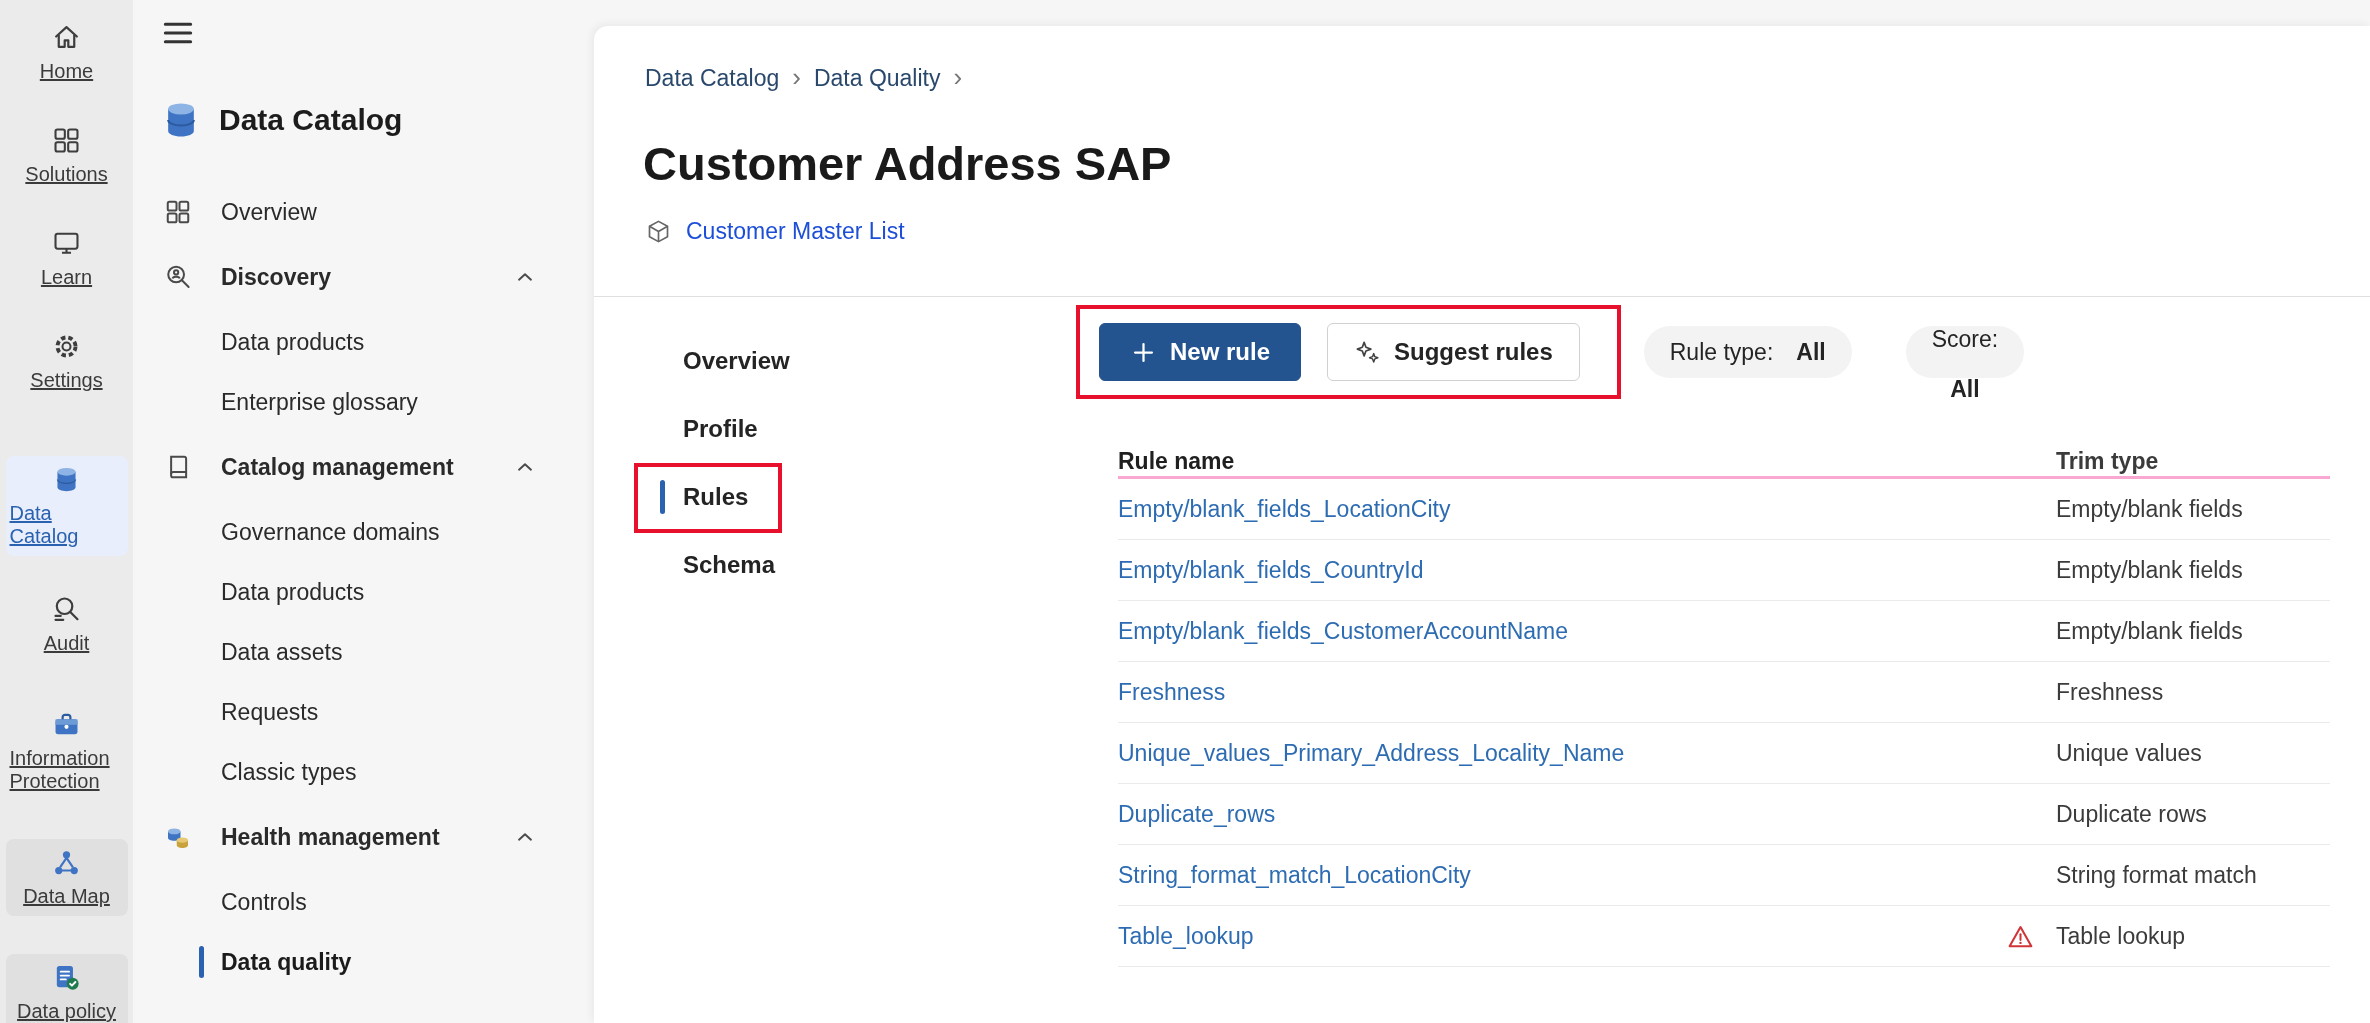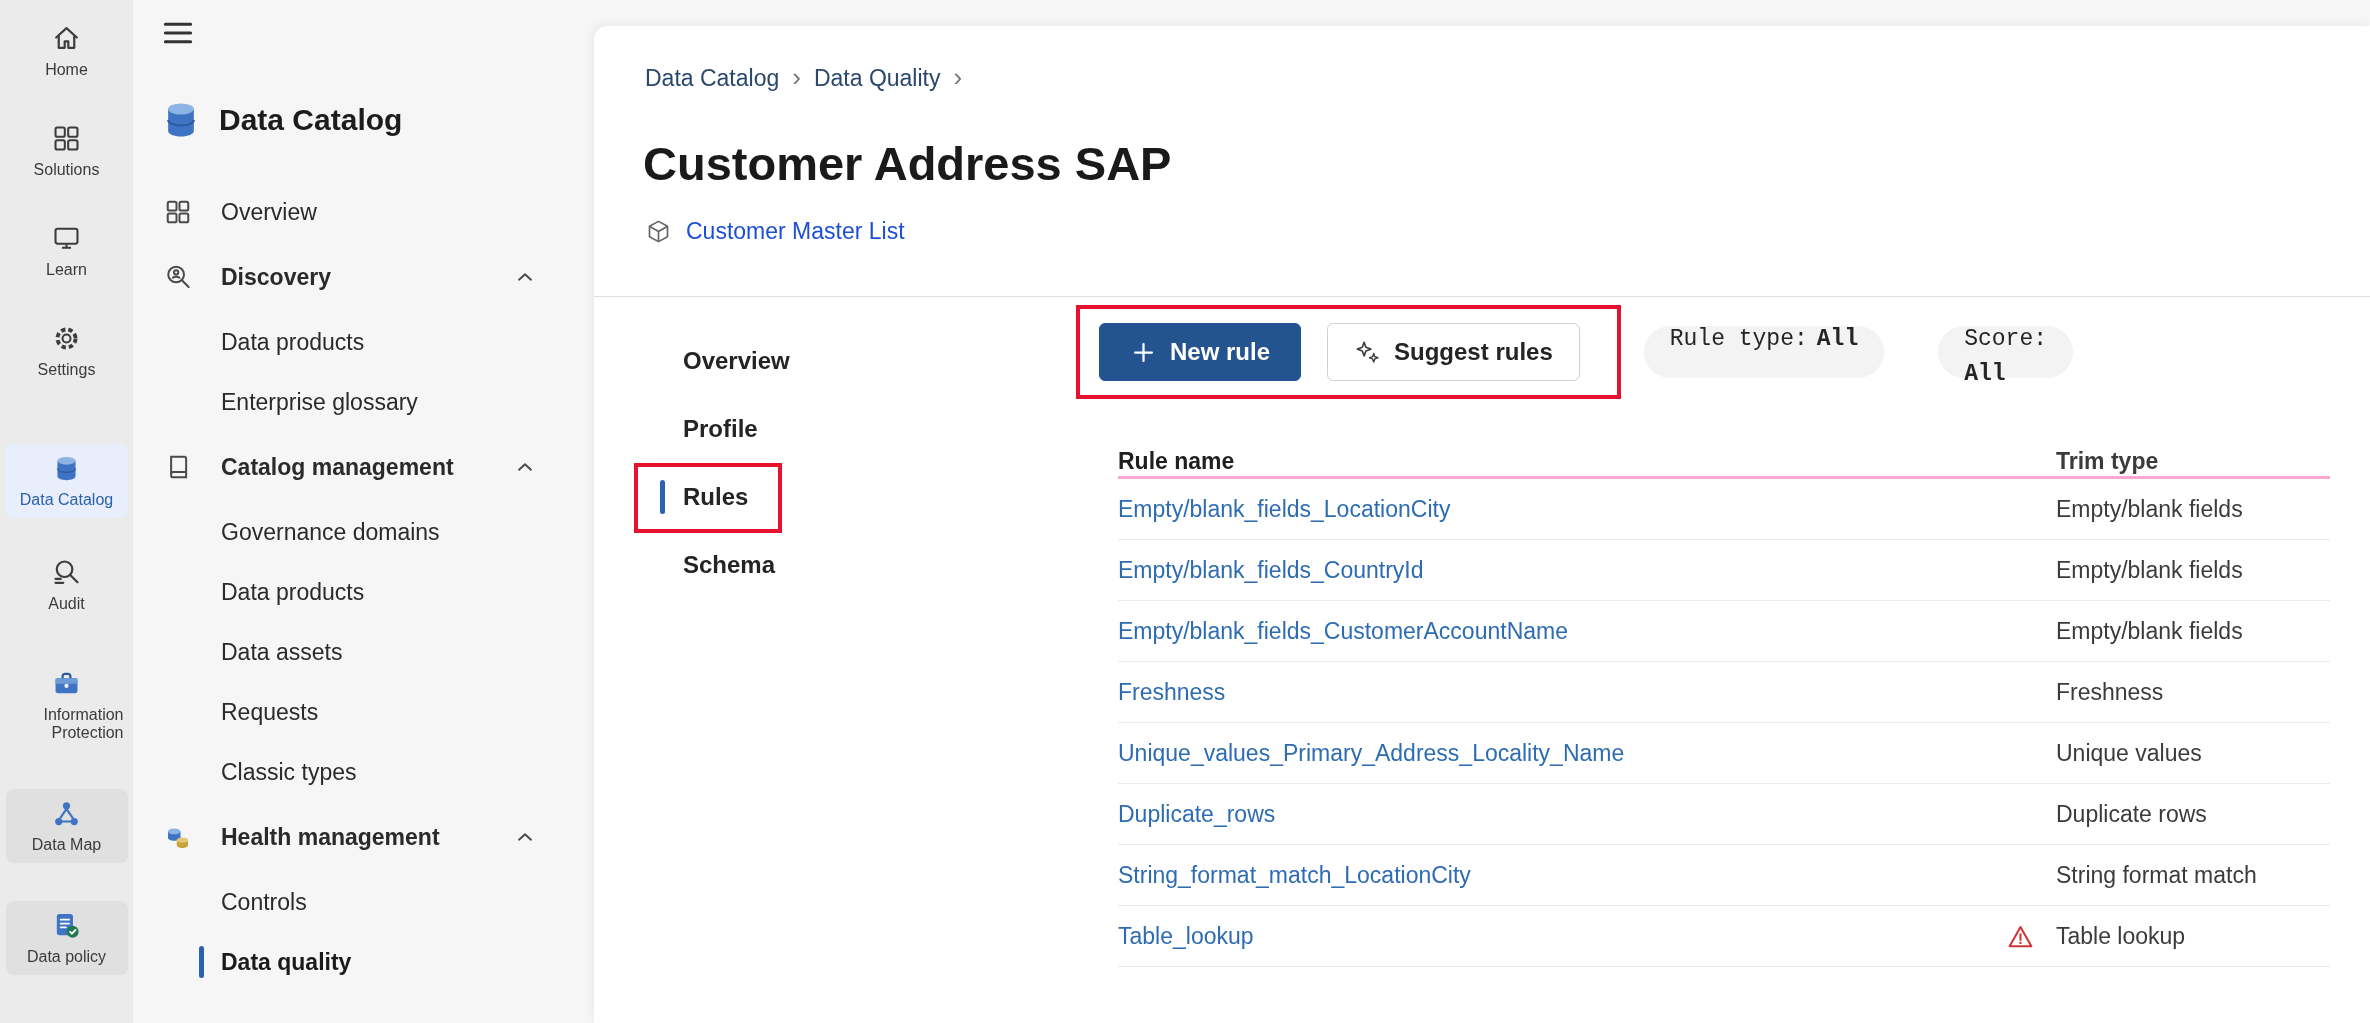--- a/index.html
+++ b/index.html
@@ -15,21 +15,21 @@
     position:absolute; left:0; top:0; width:133px; height:100%;
     background:#ebebeb; display:flex; flex-direction:column; align-items:center;
     padding-top:14px; z-index:2;
   }
   .rail-item {
     width:122px; min-height:74px; margin-bottom:26px; flex:none;
     display:flex; flex-direction:column; align-items:center; justify-content:center;
     gap:7px; cursor:pointer; border-radius:8px; padding:8px 4px;
   }
   .rail-item .rail-icon svg { width:31px; height:31px; }
-  .rail-label { font-size:16px; line-height:1.15; text-align:right; color:#3b3b3b; }
+  .rail-label { font-size:20px; line-height:1.15; text-align:left; color:#3b3b3b;text-decoration:underline; }
   .rail-item.selected { background:#e8eefb; margin-top:30px; margin-bottom:30px; }
   .rail-item.selected .rail-label { color:#2a62b0; }
   .rail-item.boxed { background:#e0e0e0; }
 
   
   .nav {
     position:absolute; left:133px; top:0; width:461px; height:100%;
     background:#f6f6f6; z-index:1;
   }
   .hamburger { position:absolute; left:26px; top:14px; width:38px; height:38px; cursor:pointer; }
@@ -75,21 +75,21 @@
     border-radius:3px; background:#2a62b0;
   }
 
   
   .toolbar { position:absolute; left:505px; top:297px; height:58px; display:flex; align-items:center; }
   .btn { height:58px; border-radius:6px; display:flex; align-items:center; gap:13px; font-size:24px; cursor:pointer; font-family:inherit; }
   .btn .ic svg { width:27px; height:27px; }
   .btn-primary { background:#24548f; border:1px solid #24548f; color:#ffffff; padding:0 30px; font-weight:600; }
   .btn-secondary { background:#ffffff; border:1px solid #d1d1d1; color:#242424; padding:0 26px; margin-left:26px; font-weight:600; }
   .pill { height:52px; padding:0 26px; margin-left:64px; background:#f3f3f3; border-radius:26px;
-          display:flex; align-items:flex-start; gap:9px; font-size:23px; color:#242424; cursor:pointer;font-family:Liberation Mono, monospace; }
+          display:flex; align-items:center; gap:23px; font-size:23px; color:#242424; cursor:pointer; }
   .pill + .pill { margin-left:54px;flex-direction:column; }
   .pill-value { font-weight:700; }
 
   
   .ann { position:absolute; border:4px solid #e8112d; pointer-events:none; z-index:6; }
   .ann-toolbar { left:482px; top:279px; width:545px; height:94px; }
   .ann-rules  { left:40px;  top:437px; width:148px; height:70px; }
 
   
   .rules-table { position:absolute; left:524px; top:421px; right:40px; }

